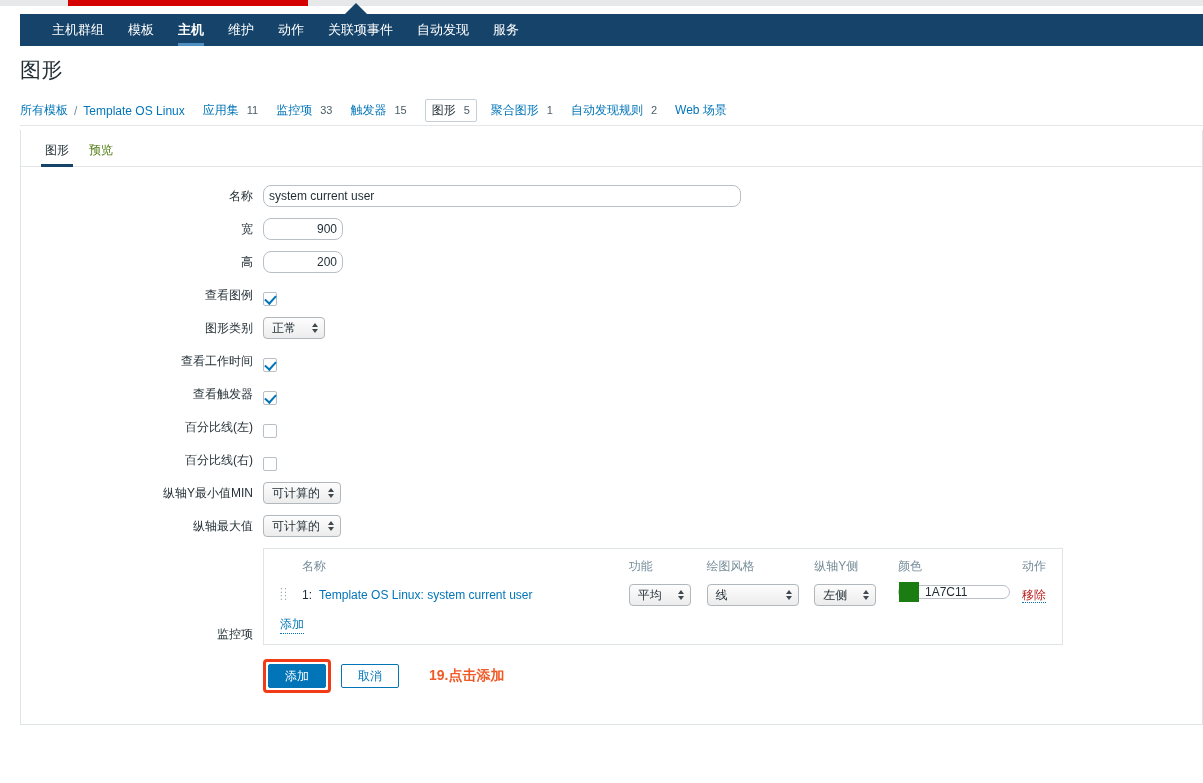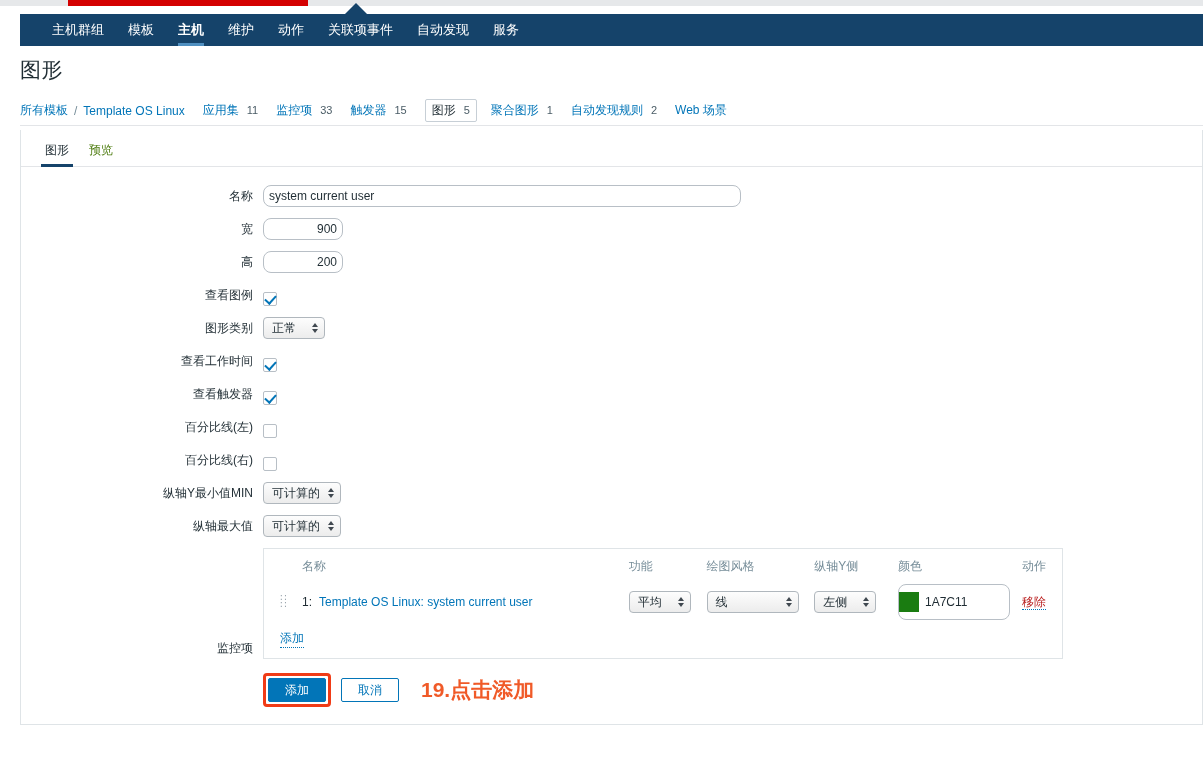--- a/index.html
+++ b/index.html
@@ -280,21 +280,21 @@
     font-size: 10px;
     letter-spacing: 1px;
   }
   .drag-handle span { display: block; }
   .row-num { color: #1f2c33; padding-right: 4px; }
   .item-link { color: #0275b8; cursor: pointer; text-decoration: none; }
 
   .color-field {
     display: inline-flex;
     align-items: center;
-    height: 36px;
+    height: 14px;
     border: 1px solid #b8bfc6;
     border-radius: 8px;
     background: #fff;
     padding-right: 6px;
     width: 112px;
   }
   .color-swatch {
     width: 20px; height: 20px;
     margin: 0 6px 0 0;
     display: inline-block;
@@ -345,23 +345,23 @@
     border: 1px solid #0275b8;
     color: #ffffff;
   }
   .btn-secondary {
     background: #ffffff;
     border: 1px solid #0275b8;
     color: #0275b8;
     margin-left: 10px;
   }
   .annotation {
-    margin-left: 22px;
+    margin-left: 30px;
     color: #f05a28;
-    font-size: 21px;
+    font-size: 14px;
     font-weight: bold;
     white-space: nowrap;
   }
 </style>
 </head>
 <body>
 
 <div class="page">
 
   <div class="top-gray-strip"></div>

